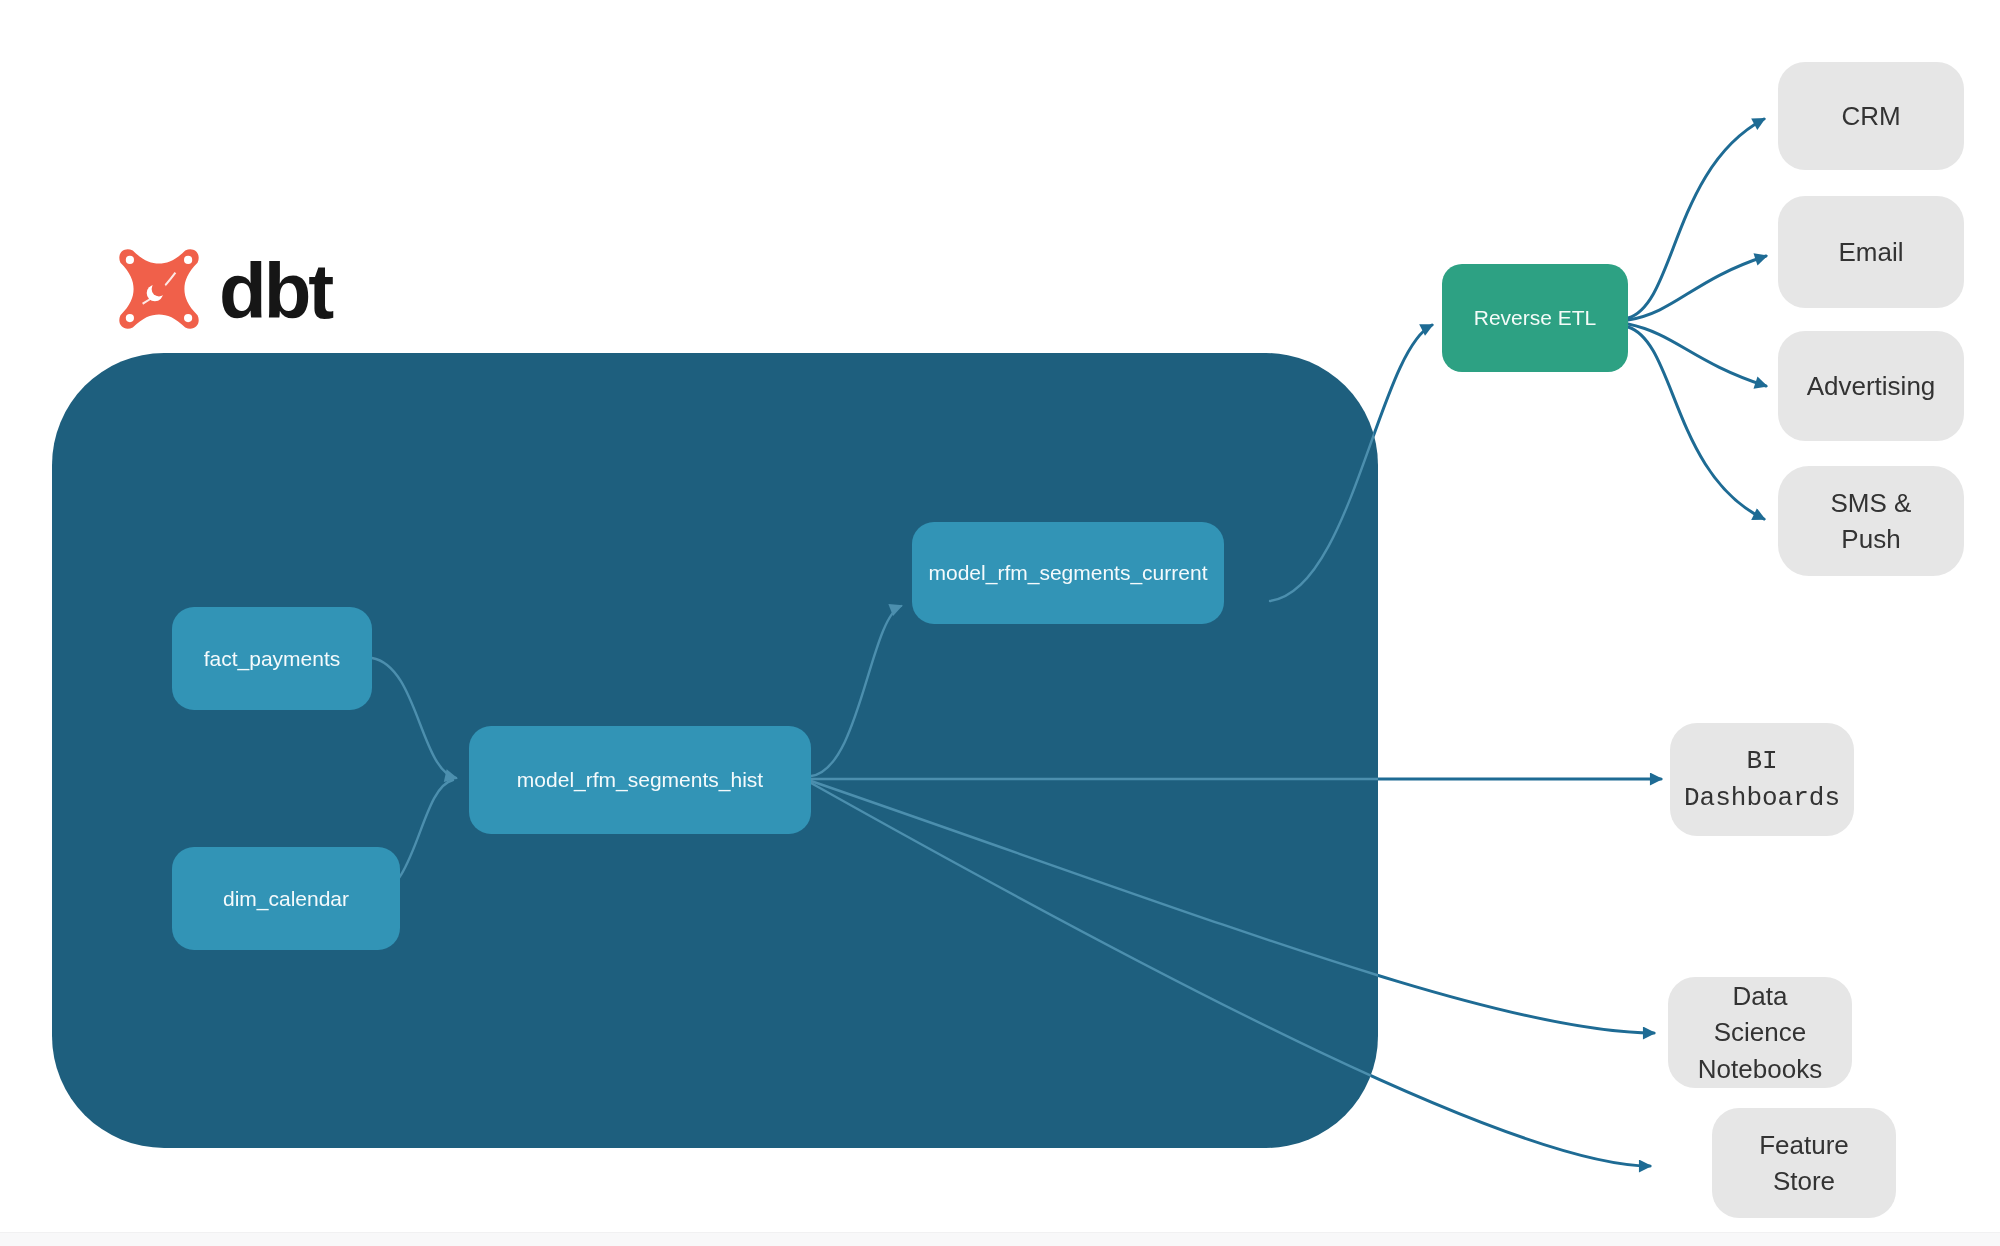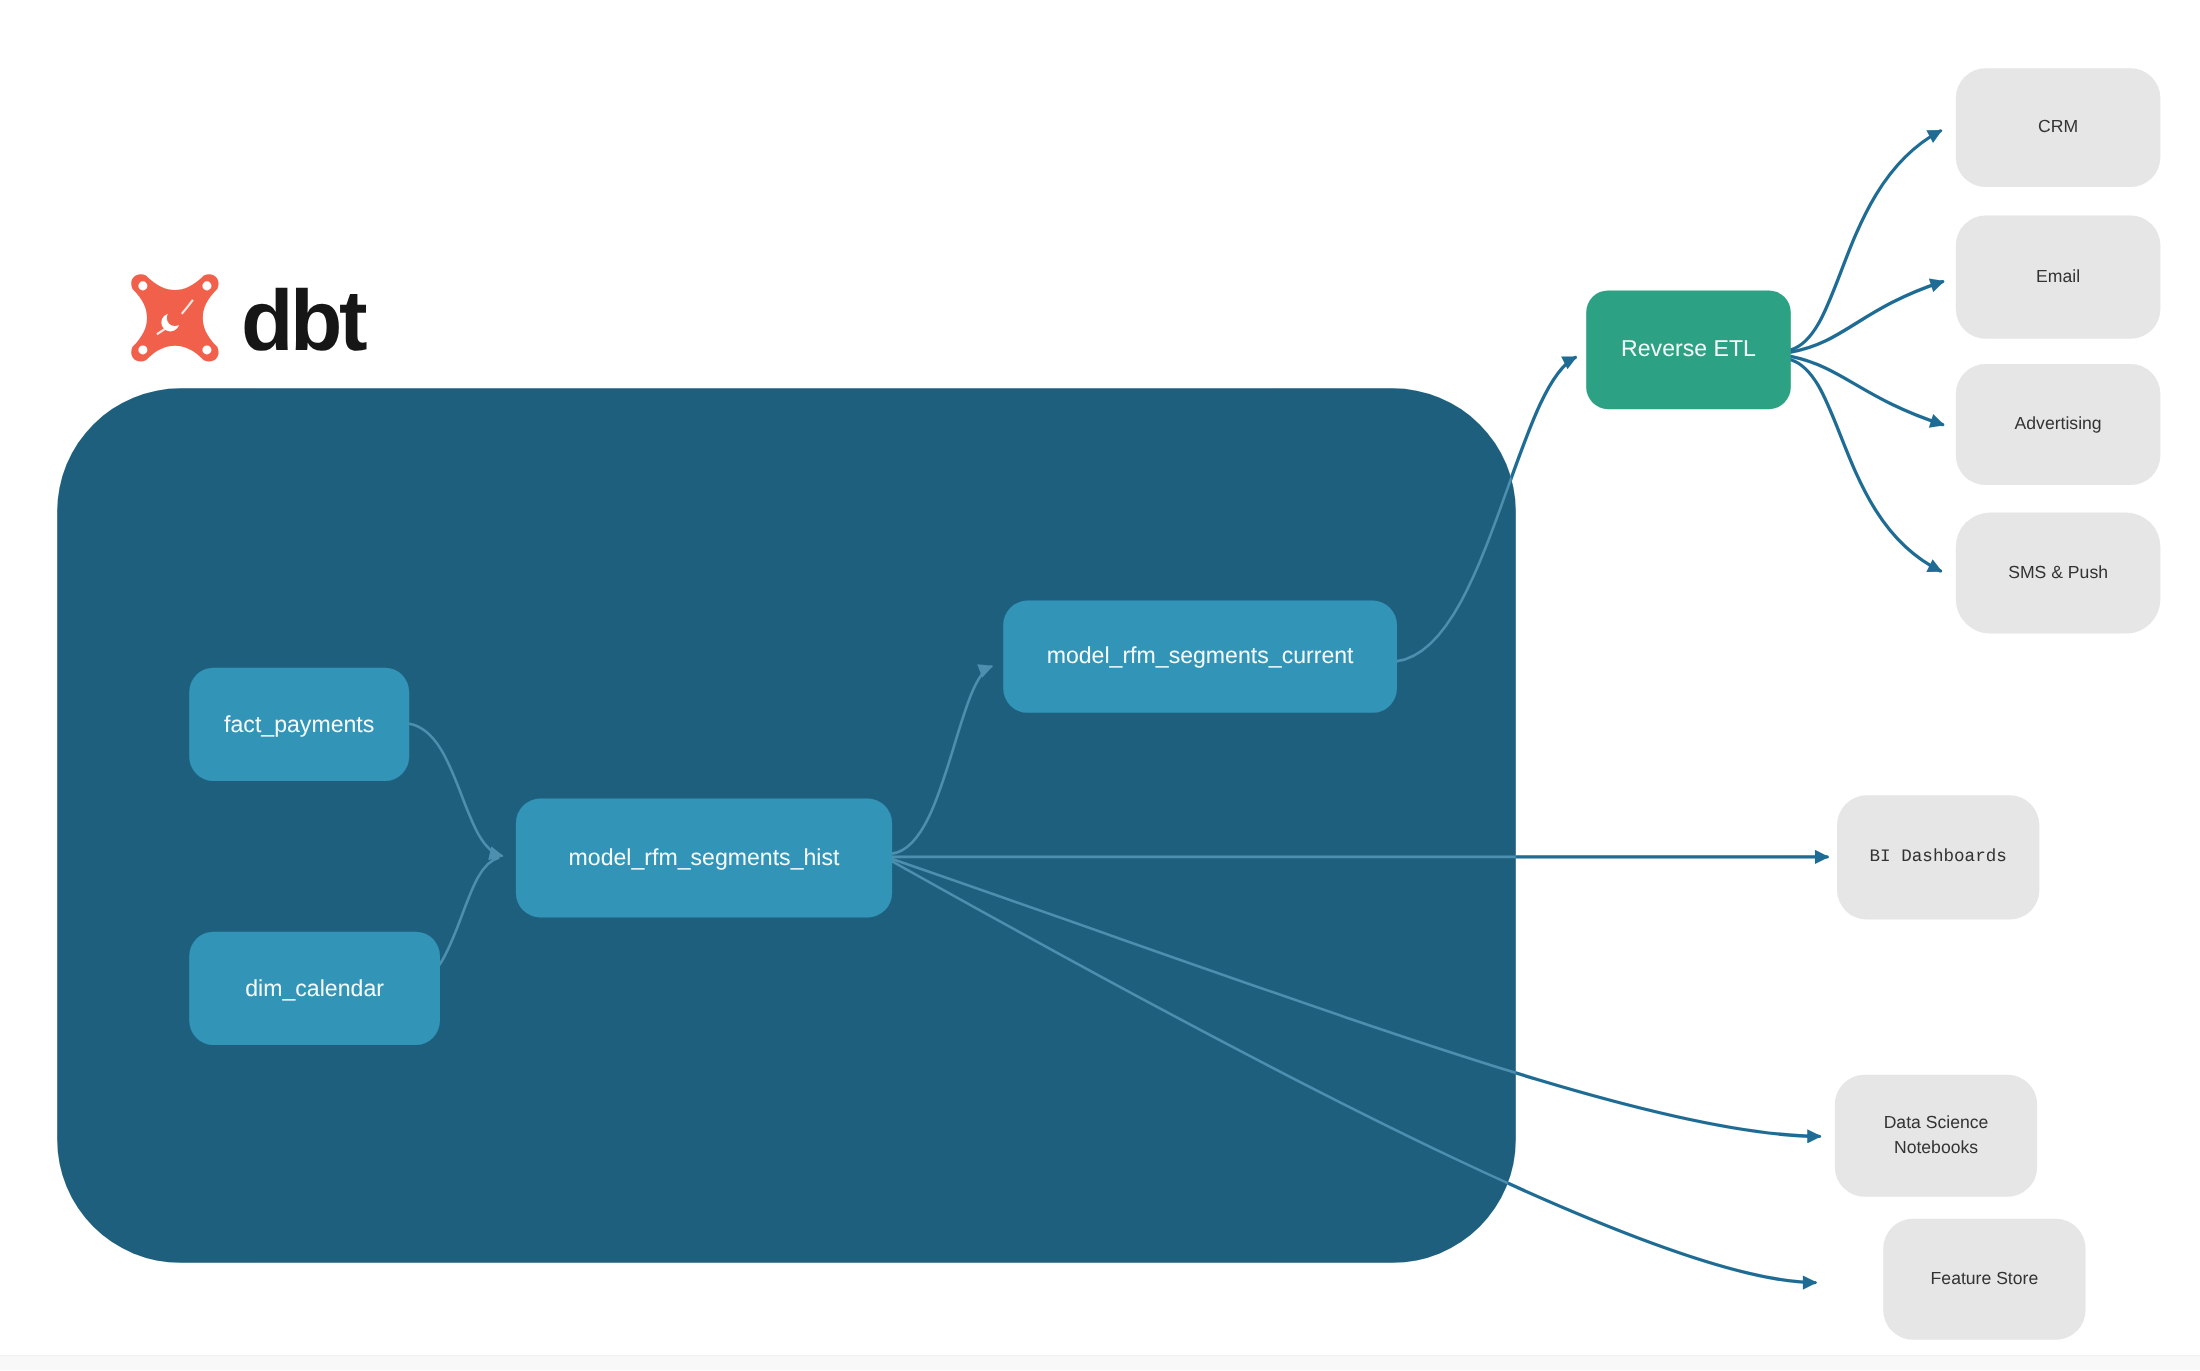--- a/index.html
+++ b/index.html
@@ -39,26 +39,26 @@
     text-align:center;z-index:3;box-sizing:border-box;padding:0 28px;
   }
   .node{
     background:var(--node);color:#f4fafc;border-radius:22px;font-size:21px;
   }
   .green-node{
     background:var(--accent-green);color:#f4fbf8;border-radius:20px;font-size:21px;
   }
   .dest{
     background:var(--dest-box);color:var(--dest-text);border-radius:27px;
-    font-size:16px;line-height:1.4;padding:0 22px;
+    font-size:26px;line-height:1.4;padding:0 22px;
   }
   .n-fact{left:172px;top:607px;width:200px;height:103px;}
   .n-dim{left:172px;top:847px;width:228px;height:103px;}
   .n-hist{left:469px;top:726px;width:342px;height:108px;}
-  .n-current{left:912px;top:546px;width:358px;height:102px;}
+  .n-current{left:912px;top:522px;width:312px;height:102px;}
   .n-retl{left:1442px;top:264px;width:186px;height:108px;}
   .d-crm{left:1778px;top:62px;width:186px;height:108px;}
   .d-email{left:1778px;top:196px;width:186px;height:112px;}
   .d-adv{left:1778px;top:331px;width:186px;height:110px;}
   .d-sms{left:1778px;top:466px;width:186px;height:110px;border-radius:31px;}
   .d-bi{left:1670px;top:723px;width:184px;height:113px;font-family:Liberation Mono, monospace;}
   .d-ds{left:1668px;top:977px;width:184px;height:111px;}
   .d-fs{left:1668px;top:1108px;width:184px;height:110px;margin-left:44px;}
   .bottom-strip{
     position:absolute;left:0;bottom:0;width:2000px;height:13px;

